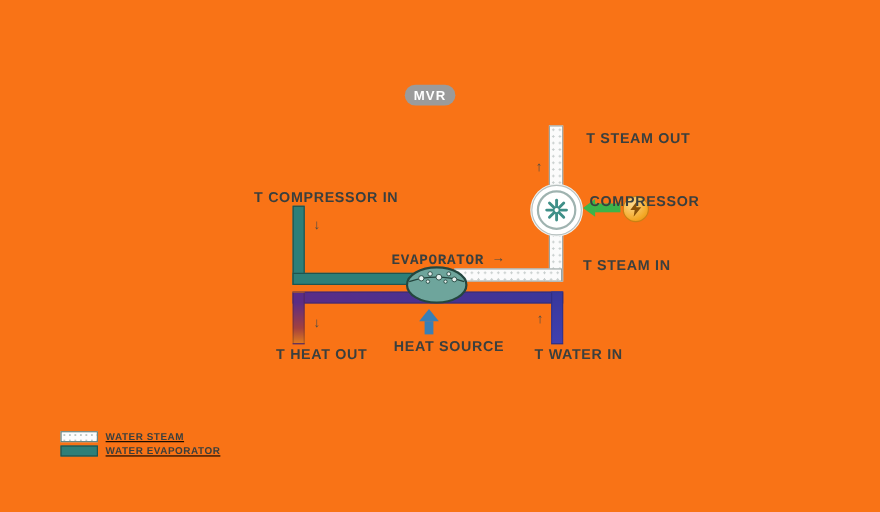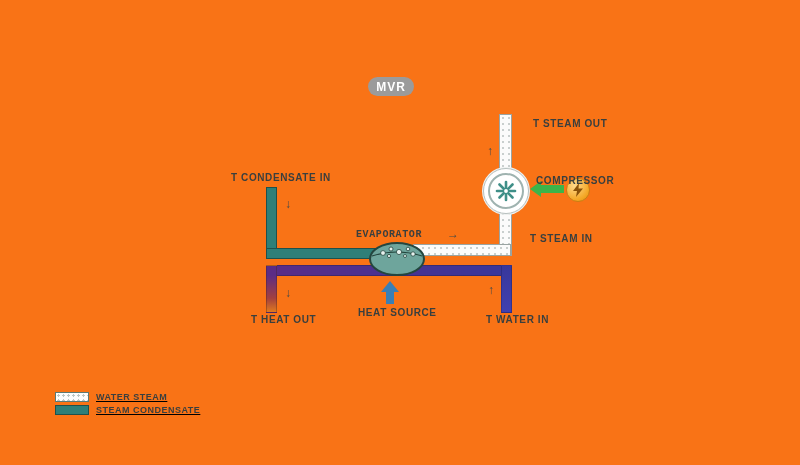--- a/index.html
+++ b/index.html
@@ -9,21 +9,21 @@
   }
   .stage{
     position:relative;
     width:800px;
     height:465px;
     background:#f97316;
     overflow:hidden;
   }
   .lbl{
     position:absolute;
-    font-size:10px;
+    font-size:13px;
     font-weight:bold;
     letter-spacing:0.6px;
     color:#3a3f3e;
     white-space:nowrap;
   }
   .badge{
     position:absolute;
     left:368px; top:77px;
     width:46px; height:19px;
     background:var(--badge_gray,#9b9b9b);
@@ -200,31 +200,31 @@
   </div>
 
   <span class="flow-arrow" style="left:487px; top:145px;">↑</span>
   <span class="flow-arrow" style="left:285px; top:198px;">↓</span>
   <span class="flow-arrow" style="left:447px; top:228px;">→</span>
   <span class="flow-arrow" style="left:285px; top:287px;">↓</span>
   <span class="flow-arrow" style="left:488px; top:284px;">↑</span>
 
   <span class="lbl" style="left:533px; top:118px;">T STEAM OUT</span>
   <span class="lbl" style="left:536px; top:175px;">COMPRESSOR</span>
-  <span class="lbl" style="left:231px; top:172px;">T CONDENSATE IN</span>
+  <span class="lbl" style="left:231px; top:172px;">T COMPRESSOR IN</span>
   <span class="lbl" style="left:356px; top:229px;font-family:Liberation Mono, monospace;">EVAPORATOR</span>
   <span class="lbl" style="left:530px; top:233px;">T STEAM IN</span>
   <span class="lbl" style="left:251px; top:314px;">T HEAT OUT</span>
   <span class="lbl" style="left:486px; top:314px;">T WATER IN</span>
   <span class="lbl" style="left:358px; top:307px;">HEAT SOURCE</span>
 
   <div class="legend">
     <div class="legend-row">
       <div class="swatch swatch-steam"></div>
       <span class="legend-label">WATER STEAM</span>
     </div>
     <div class="legend-row">
       <div class="swatch swatch-condensate"></div>
-      <span class="legend-label">STEAM CONDENSATE</span>
+      <span class="legend-label">WATER EVAPORATOR</span>
     </div>
   </div>
 
 </div>
 
 </body></html>

